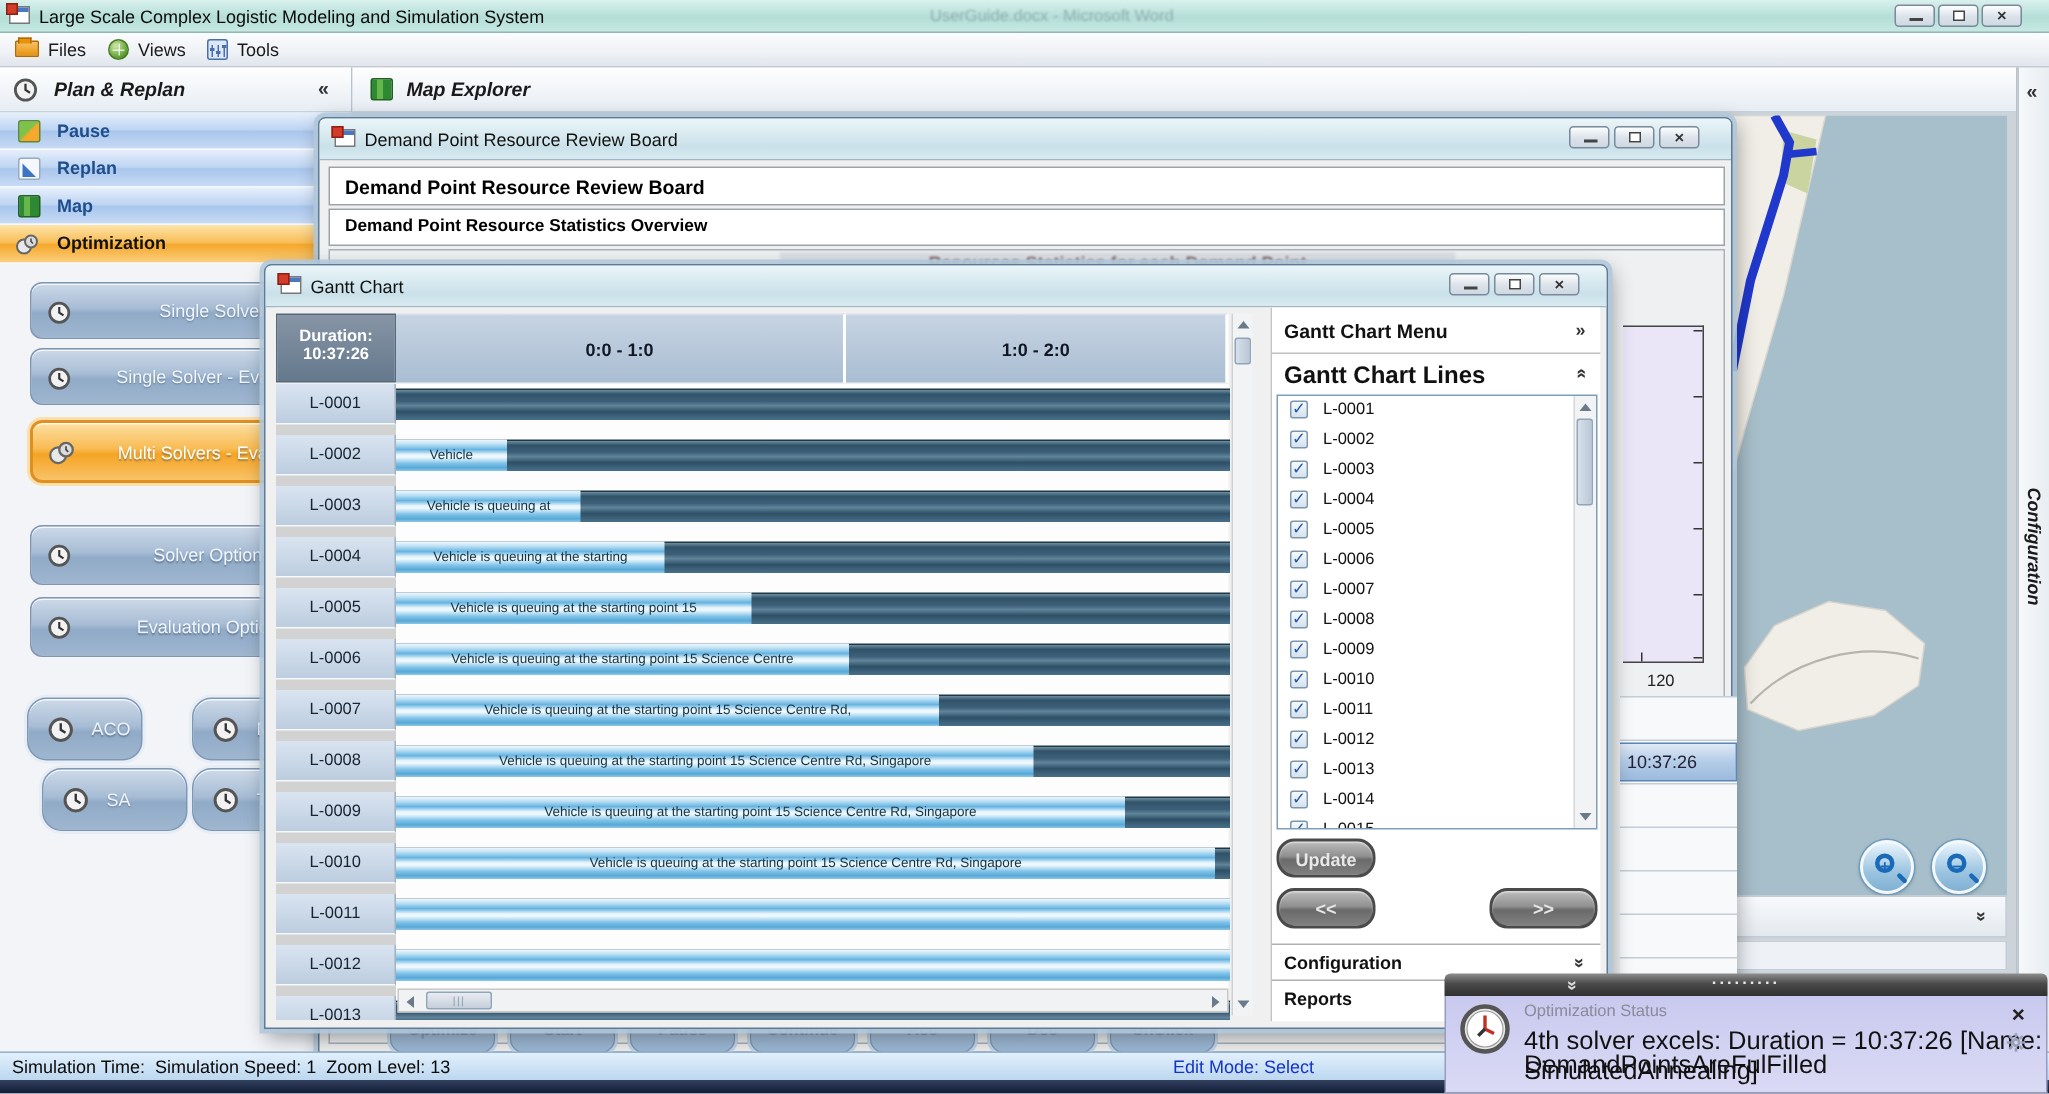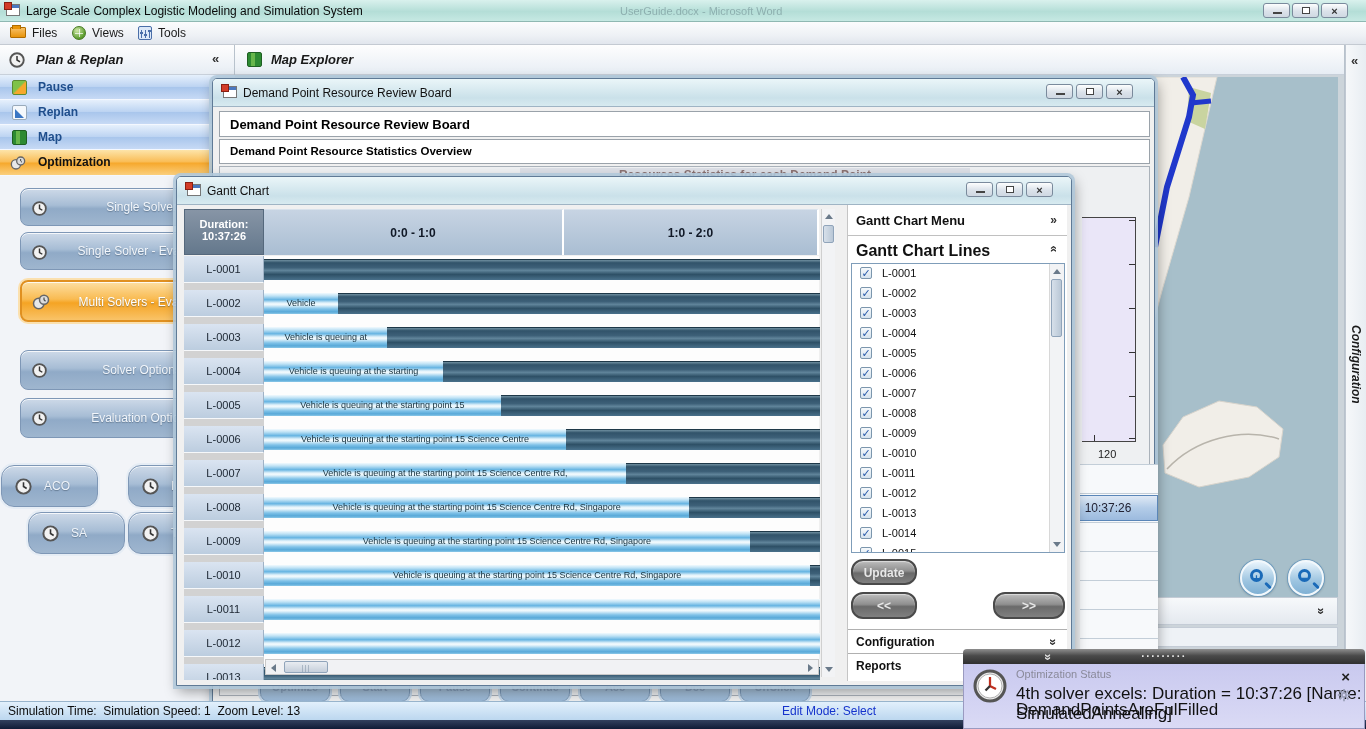--- a/index.html
+++ b/index.html
@@ -227,21 +227,21 @@
       <span class="slabel" style="top:12px;">Solver Options</span>
     </div>
     <div class="sbtn" style="top:353px;height:40px;">
       <svg class="clk2" width="17" height="17" viewBox="0 0 24 24">
           <circle cx="12" cy="12" r="9" fill="#f2f2f2" stroke="#555" stroke-width="2.5"></circle>
           <path d="M12 6.5v5.5l4 2.5" stroke="#333" stroke-width="2" fill="none"></path>
         </svg>
       <span class="slabel" style="top:12px;">Evaluation Options</span>
     </div>
 
-    <div class="abtn" style="left:1px;top:420px;width:97px;text-align:center;">
+    <div class="abtn" style="left:18px;top:420px;width:77px;text-align:center;">
       <svg class="clk2" style="left:12px;top:11px;" width="19" height="19" viewBox="0 0 24 24">
           <circle cx="12" cy="12" r="9" fill="#f2f2f2" stroke="#555" stroke-width="2.5"></circle>
           <path d="M12 6.5v5.5l4 2.5" stroke="#333" stroke-width="2" fill="none"></path>
         </svg>
       <span class="alabel">ACO</span>
     </div>
     <div class="abtn" style="left:128px;top:420px;width:100px;">
       <svg class="clk2" style="left:12px;top:11px;" width="19" height="19" viewBox="0 0 24 24">
           <circle cx="12" cy="12" r="9" fill="#f2f2f2" stroke="#555" stroke-width="2.5"></circle>
           <path d="M12 6.5v5.5l4 2.5" stroke="#333" stroke-width="2" fill="none"></path>

